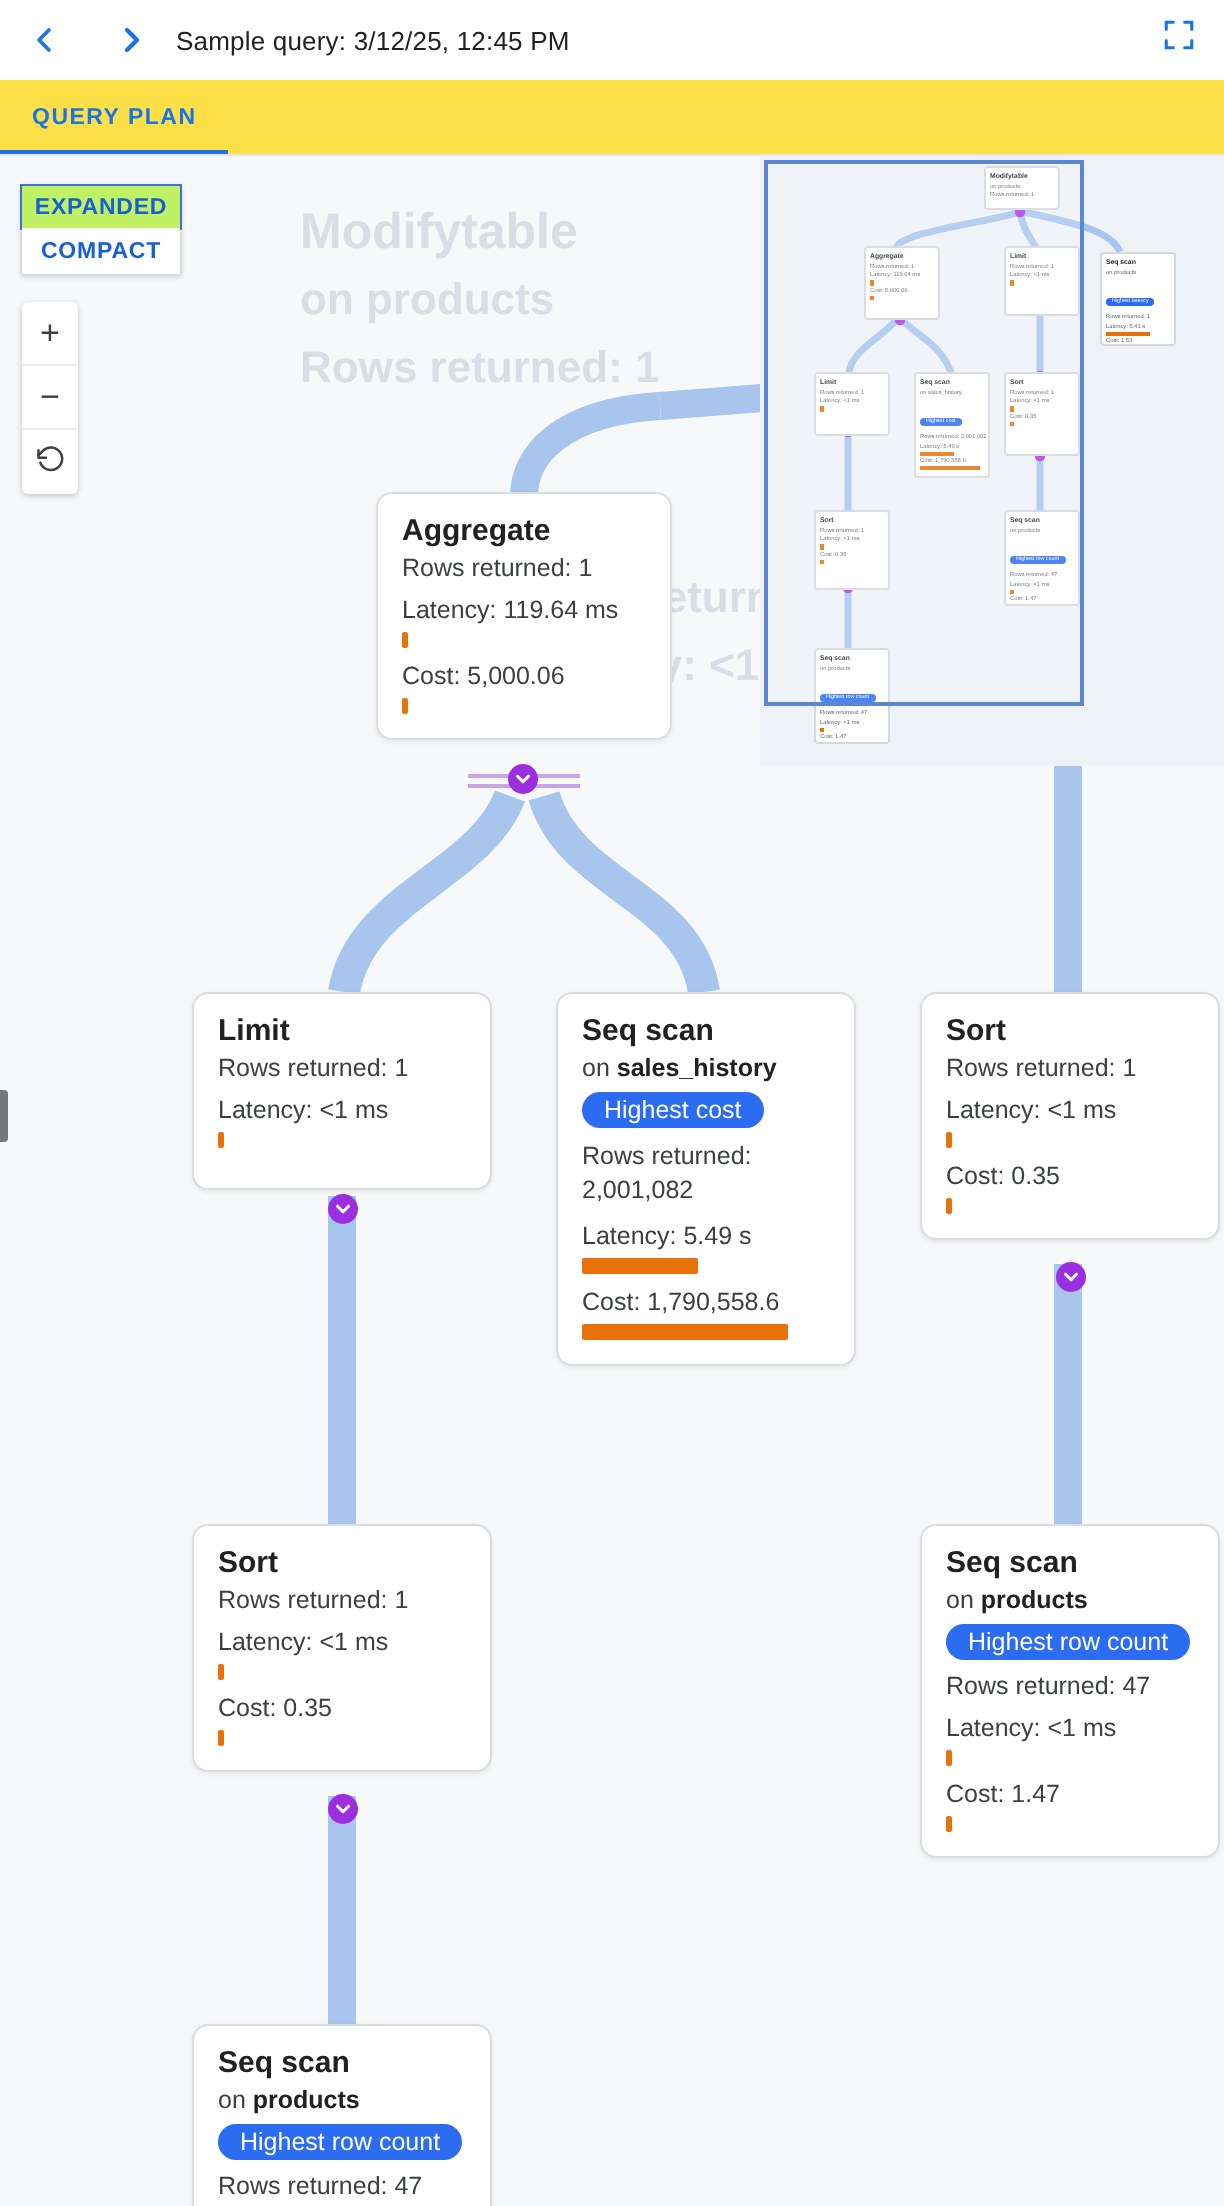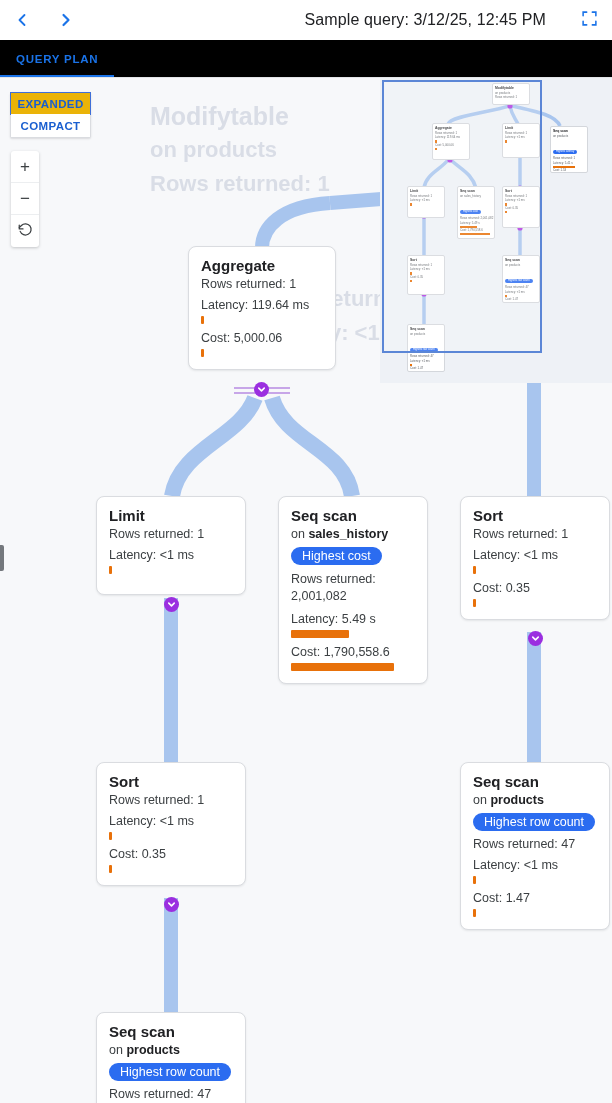--- a/index.html
+++ b/index.html
@@ -16,32 +16,32 @@
   .header {
     position: absolute; top: 0; left: 0; width: 612px; height: 40px;
     display: flex; align-items: center; background: #fff;
   }
   .nav-arrow {
     width: 44px; height: 40px; display: flex; align-items: center; justify-content: center;
     color: #1a73e8; cursor: pointer;
   }
   .nav-arrow svg { display:block; }
   .header-title {
-    flex: 1; text-align: right; font-size: 16px; color: #202124;
+    flex: 1; text-align: left; font-size: 13px; color: #202124;
     letter-spacing: .1px; white-space: nowrap; padding-right: 20px;
   }
   .expand-btn {
     width: 46px; height: 40px; display:flex; align-items:center; justify-content:center;
     color: #1a73e8; cursor: pointer;
   }
 
   
   .tabbar {
     position: absolute; top: 40px; left: 0; width: 612px; height: 38px;
-    background: #000000; border-bottom: 1px solid #e3e5e8; display: flex; align-items: stretch;
+    background: #fde047; border-bottom: 1px solid #e3e5e8; display: flex; align-items: stretch;
   }
   .tab {
     display: flex; align-items: center; justify-content: center;
     font-size: 11.5px; font-weight: bold; letter-spacing: .75px;
     color: #5f6368; cursor: pointer; position: relative;
     padding: 0 16px;
   }
   .tab.active { color: #1a73e8; }
   .tab.active::after {
     content: ""; position: absolute; left: 0; right: 0; bottom: 0; height: 2.5px; background: #1a73e8;
@@ -58,21 +58,21 @@
     position: absolute; left: 10px; top: 14px; width: 81px;
     background: #fff; border: 1px solid #dadce0; border-radius: 2px;
     box-shadow: 0 1px 2px rgba(60,64,67,.16);
     z-index: 40;
   }
   .mode-btn {
     height: 23px; display:flex; align-items:center; justify-content:center;
     font-size: 11.5px; font-weight: bold; letter-spacing: .4px;
     color: #1a5fd0; cursor: pointer; background:#fff;
   }
-  .mode-btn.active { background: #eab308; border: 1.5px solid #3f6fd8; margin:-1px; }
+  .mode-btn.active { background: #bef264; border: 1.5px solid #3f6fd8; margin:-1px; }
 
   .zoom-group {
     position: absolute; left: 11px; top: 73px; width: 28px;
     background: #fff; border-radius: 3px; box-shadow: 0 1px 3px rgba(60,64,67,.28);
     z-index: 40; overflow: hidden;
   }
   .zoom-btn {
     height: 32px; display:flex; align-items:center; justify-content:center;
     color: #3c4043; cursor: pointer; font-size: 17px; line-height: 1;
     border-bottom: 1px solid #eceef0;

